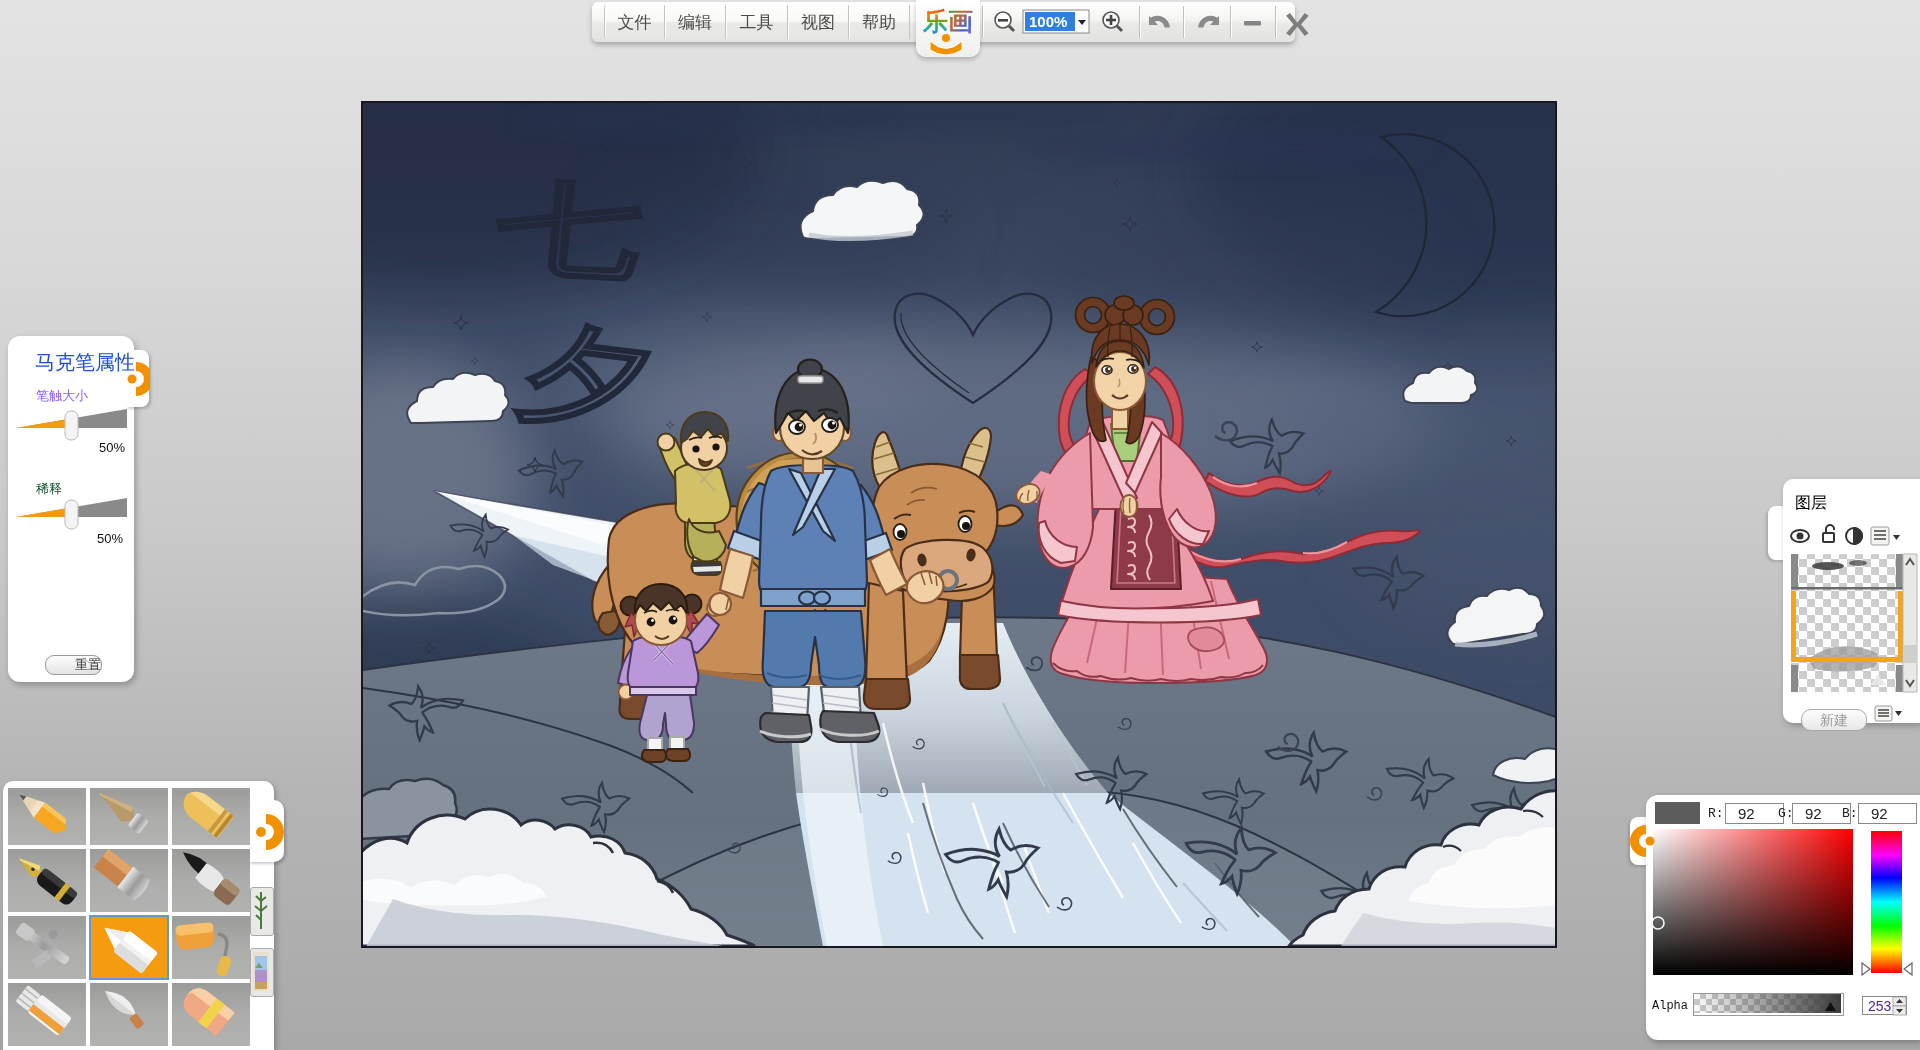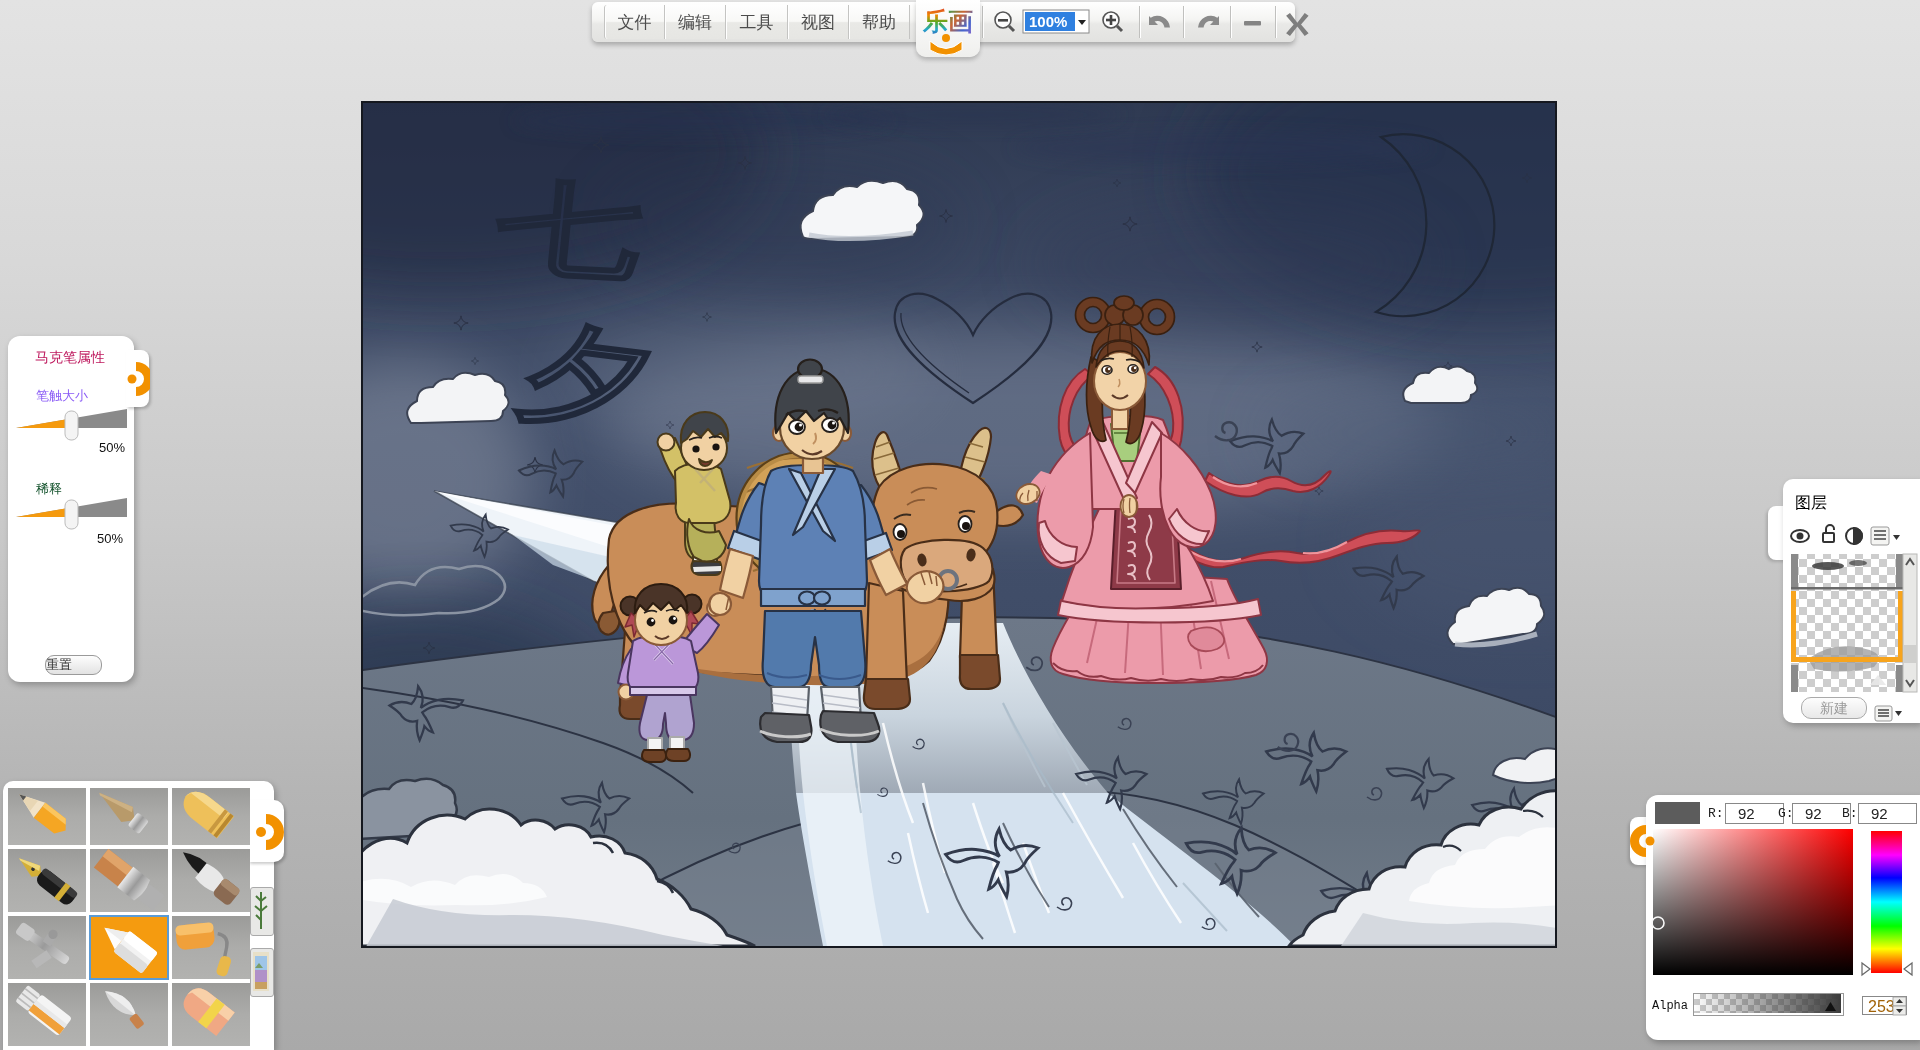--- a/index.html
+++ b/index.html
@@ -7,41 +7,41 @@
 .panel{position:absolute;background:#fff;box-shadow:2px 3px 6px rgba(0,0,0,.25)}
 
 #toolbar{position:absolute;left:592px;top:2px;width:703px;height:40px;border-radius:6px;background:linear-gradient(#ffffff,#f4f4f2 45%,#e9e9e7 55%,#e2e2e0);box-shadow:0 3px 5px rgba(0,0,0,.25)}
 #toolbar .btnrow{position:absolute;left:12px;top:3px;height:34px;display:flex}
 .tbtn{height:34px;display:flex;align-items:center;justify-content:center;color:#4c4c4c;font-size:17px;
 background:linear-gradient(#fefefe,#f8f8f6 48%,#e9e9e6 52%,#e6e6e3);border-right:1px solid #c4c4c2;box-shadow:inset 1px 0 0 #fff}
 .tbtn:first-child{border-left:1px solid #c4c4c2;border-radius:3px 0 0 3px}
 #logotab{position:absolute;left:916px;top:0;width:64px;height:57px;background:linear-gradient(#fff,#efefed);border-radius:0 0 10px 10px;box-shadow:0 3px 4px rgba(0,0,0,.2)}
 
 #props{left:8px;top:336px;width:126px;height:346px;border-radius:12px}
-#resetbtn{position:absolute;left:45px;top:655px;width:55px;height:18px;border:1px solid #9a9a9a;border-radius:9px;background:linear-gradient(#fdfdfd,#e2e2e2);font-size:13px;color:#333;text-align:left;line-height:18px}
+#resetbtn{position:absolute;left:45px;top:655px;width:55px;height:18px;border:1px solid #9a9a9a;border-radius:9px;background:linear-gradient(#fdfdfd,#e2e2e2);font-size:13px;color:#333;text-align:right;line-height:18px}
 #propstab{position:absolute;left:126px;top:350px;width:23px;height:57px;background:#fff;border-radius:0 8px 8px 0;box-shadow:2px 2px 3px rgba(0,0,0,.2)}
 
 #palette{left:3px;top:781px;width:271px;height:269px;border-radius:10px 10px 0 0}
 #palettetab{position:absolute;left:248px;top:800px;width:36px;height:62px;background:#fff;border-radius:0 10px 10px 0;box-shadow:2px 2px 3px rgba(0,0,0,.2)}
 .sidebtn{position:absolute;left:250px;width:22px;height:47px;border:1px solid #aaa;border-radius:3px;background:#e8e8e6}
 
 #layers{left:1783px;top:479px;width:137px;height:244px;border-radius:10px 0 0 10px}
 #layers .title{position:absolute;left:12px;top:14px;font-size:16px;color:#000000}
 #layerstab{position:absolute;left:1768px;top:506px;width:24px;height:54px;background:#fff;border-radius:8px 0 0 8px;box-shadow:-2px 2px 3px rgba(0,0,0,.15)}
-#newbtn{position:absolute;left:18px;top:218px;width:64px;height:20px;border:1px solid #aaa;border-radius:10px;background:linear-gradient(#fdfdfd,#e8e8e8);font-size:14px;color:#9a9a9a;text-align:center;line-height:20px}
+#newbtn{position:absolute;left:18px;top:230px;width:64px;height:20px;border:1px solid #aaa;border-radius:10px;background:linear-gradient(#fdfdfd,#e8e8e8);font-size:14px;color:#9a9a9a;text-align:center;line-height:20px}
 
 #colors{left:1646px;top:795px;width:274px;height:245px;border-radius:12px 0 0 12px}
 #colorstab{position:absolute;left:1630px;top:817px;width:26px;height:48px;background:#fff;border-radius:8px 0 0 8px;box-shadow:-2px 2px 3px rgba(0,0,0,.15)}
 .rgbbox{position:absolute;width:45px;height:19px;border:1px solid #888;background:#fff;font-size:15px;color:#222;padding-left:12px;line-height:19px;top:8px}
 .rgblbl{position:absolute;top:11px;font-size:13px;color:#222;font-family:"Liberation Mono",monospace}
 #swatch{position:absolute;left:9px;top:7px;width:45px;height:22px;background:#5c5c5c}
 #svbox{position:absolute;left:7px;top:34px;width:200px;height:146px;background:linear-gradient(to bottom,rgba(0,0,0,0),#000),linear-gradient(to right,#fff,#f00)}
 #huebar{position:absolute;left:225px;top:36px;width:31px;height:142px;background:linear-gradient(#ff0000,#ff00ff 17%,#0000ff 33%,#00ffff 50%,#00ff00 67%,#ffff00 83%,#ff0000)}
 #alphasl{position:absolute;left:47px;top:198px;width:149px;height:21px;border:1px solid #999}
-#spinner{position:absolute;left:216px;top:201px;width:45px;height:19px;border:1px solid #888;background:#fff;font-size:16px;color:#a16207;text-align:left;line-height:19px;padding-left:5px;box-sizing:border-box}
+#spinner{position:absolute;left:216px;top:201px;width:45px;height:19px;border:1px solid #888;background:#fff;font-size:14px;color:#4c1d95;text-align:left;line-height:19px;padding-left:5px;box-sizing:border-box}
 </style></head>
 <body>
 
 <svg id="art" style="position:absolute;left:363px;top:103px;outline:2px solid #15181f" width="1192" height="843" viewBox="0 0 1192 843">
 <defs>
 <linearGradient id="sky" x1="0" y1="0" x2="0" y2="1">
  <stop offset="0" stop-color="#2f3a52"></stop>
         <stop offset=".35" stop-color="#44516c"></stop>
         <stop offset=".7" stop-color="#3e4b66"></stop>
         <stop offset="1" stop-color="#36435e"></stop>
@@ -482,21 +482,21 @@
   <circle cx="30" cy="38" r="4" fill="#f29100"></circle>
   <path d="M14,41 Q30,56 46,41 L46,50 Q30,60 14,50 Z" fill="#f29100" stroke="#fff" stroke-width="1"></path>
 </svg>
 
 <div id="props" class="panel"></div>
 <div id="propstab"></div>
 <svg style="position:absolute;left:126px;top:350px" width="24" height="58" viewBox="0 0 24 58">
  <path d="M10,12 a14,14 0 0 1 0,34 l0,-9 a7,7 0 0 0 0,-16 z" fill="#f29100"></path>
  <circle cx="6" cy="29" r="4.5" fill="#f29100"></circle>
 </svg>
-<div class="title" style="position:absolute;left:35px;top:349px;font-size:14px;color:#be185d">马克笔属性</div>
+<div class="title" style="position:absolute;left:35px;top:349px;font-size:20px;color:#1d4ed8">马克笔属性</div>
 <div style="position:absolute;left:36px;top:387px;font-size:13px;color:#8b5cf6">笔触大小</div>
 <svg style="position:absolute;left:14px;top:405px" width="116" height="36" viewBox="0 0 116 36">
   <polygon points="2,23 113,4 113,23" fill="#8a8a8a"></polygon>
   <polygon points="2,23 57,13.5 57,23" fill="#f59a0e"></polygon>
   <rect x="51" y="6" width="13" height="29" rx="6" fill="#f4f4f4" stroke="#bbb"></rect>
 </svg>
 <div style="position:absolute;left:99px;top:440px;font-size:13px;color:#111">50%</div>
 <div style="position:absolute;left:36px;top:480px;font-size:13px;color:#14532d">稀释</div>
 <svg style="position:absolute;left:14px;top:494px" width="116" height="36" viewBox="0 0 116 36">
   <polygon points="2,23 113,4 113,23" fill="#8a8a8a"></polygon>

